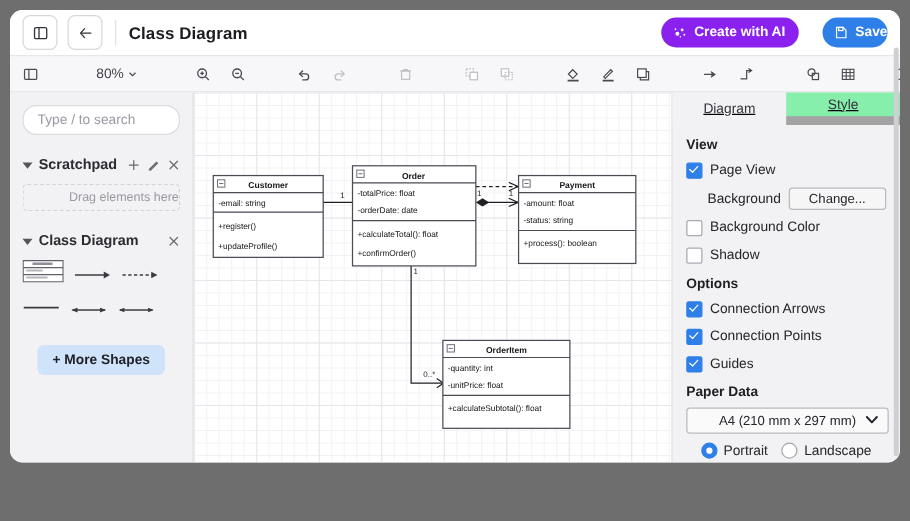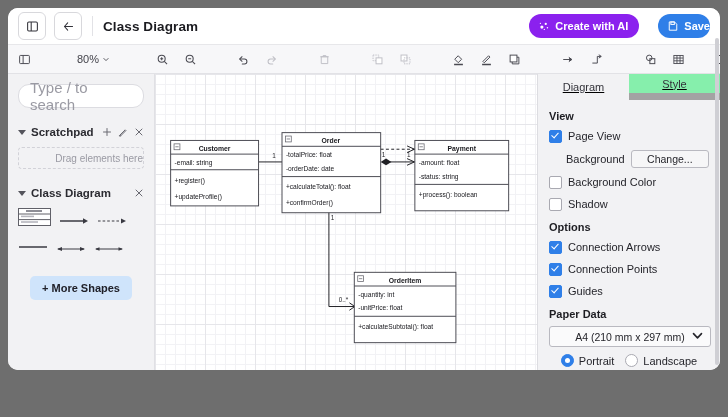--- a/index.html
+++ b/index.html
@@ -58,21 +58,21 @@
   .body{flex:1;display:flex;min-height:0;}
   
   .left{
     width:146px;flex:0 0 146px;background:#f2f2f4;
     border-right:1px solid #e0e0e4;display:flex;flex-direction:column;
     padding-top:10px;
   }
   .search{
     margin:0 10px;height:22px;border:1px solid #dcdce1;border-radius:11px;
     background:#fff;display:flex;align-items:center;padding:0 11px;
-    font-size:15px;color:#9a9aa3;cursor:text;
+    font-size:11px;color:#9a9aa3;cursor:text;
   }
   .sect{margin-top:18px;padding:0 10px;display:flex;align-items:center;gap:5px;}
   .caret{width:0;height:0;border-left:4px solid transparent;border-right:4px solid transparent;border-top:5px solid #54545c;cursor:pointer;}
   .sect-title{font-size:11.5px;font-weight:bold;color:#2b2b31;}
   .sect-ico{margin-left:auto;display:flex;align-items:center;gap:6px;color:#6a6a72;}
   .sect-ico span{cursor:pointer;display:flex;align-items:center;}
   .drop{
     margin:9px 10px 0;height:20px;border:1px dashed #d2d2d8;border-radius:4px;
     display:flex;align-items:center;justify-content:flex-end;font-size:10px;color:#9a9aa3;
   }

